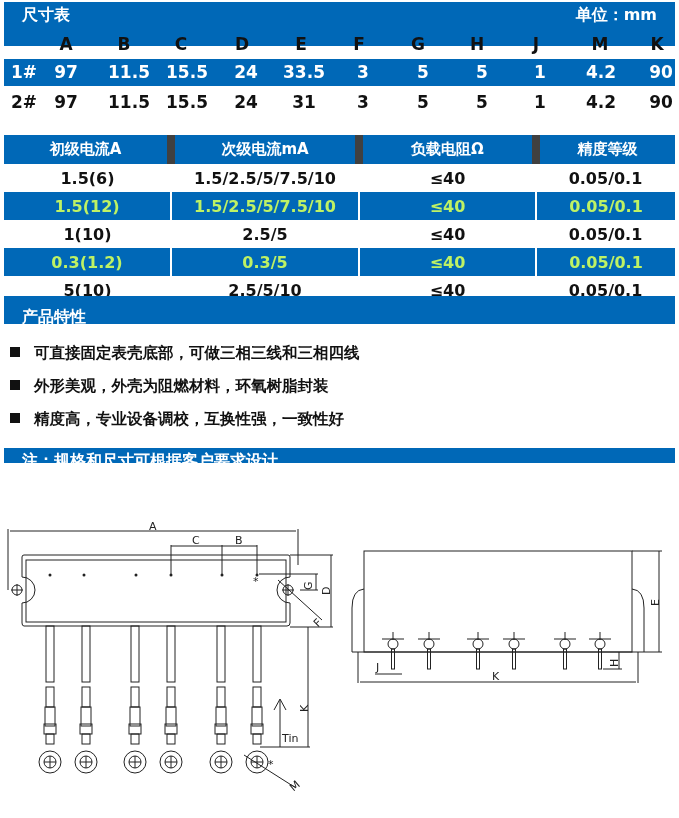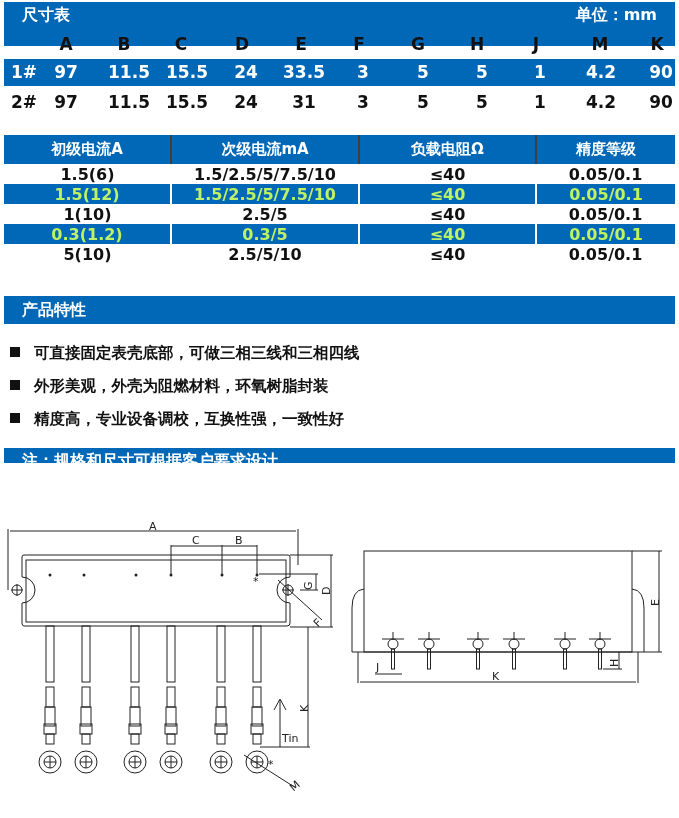--- a/index.html
+++ b/index.html
@@ -5,22 +5,22 @@
     * { box-sizing: border-box; margin: 0; padding: 0; }
     html, body { width: 679px; height: 818px; background: #ffffff; overflow: hidden; }
     body { font-family: "DejaVu Sans", "Liberation Sans", sans-serif; position: relative; color: #111; }
     .bar { position: absolute; left: 4px; width: 671px; background: #0068b7; color: #fff; font-weight: bold; }
     .bar-title { position: absolute; left: 18px; font-size: 16px; }
     .unit { position: absolute; right: 18px; font-size: 16px; }
     .dimrow { position: absolute; left: 4px; width: 671px; height: 27px; font-weight: bold; font-size: 17px; }
     .dimrow.blue { background: #0068b7; color: #fff; }
     .dimrow span { position: absolute; top: 0; line-height: 27px; text-align: center; width: 50px; margin-left: -25px; }
     .spec { position: absolute; left: 4px; width: 671px; border-collapse: collapse; table-layout: fixed; }
-    .spec th, .spec td { height: 20px; text-align: center; font-weight: bold; font-size: 16px; padding: 0; }
-    .spec th { background: #0068b7; color: #fff; border-left: 2px solid #404040; font-size: 15px; height: 29px; }
+    .spec th, .spec td { height: 28px; text-align: center; font-weight: bold; font-size: 16px; padding: 0; }
+    .spec th { background: #0068b7; color: #fff; border-left: 8px solid #404040; font-size: 15px; height: 29px; }
     .spec th:first-child { border-left: none; }
     .spec tr.blue td { background: #0068b7; color: #bef264; border-left: 2px solid #fff; }
     .spec tr.blue td:first-child { border-left: none; }
     .feat { position: absolute; left: 10px; font-size: 15.5px; font-weight: bold; color: #111; }
     .feat .sq { display: inline-block; width: 10px; height: 10px; background: #111; margin-right: 14px; vertical-align: 1px; }
     svg { position: absolute; left: 0; top: 500px; }
     svg .l { stroke: #222; stroke-width: 1; fill: none; }
     svg text { font-family: "DejaVu Sans", sans-serif; font-size: 11px; fill: #222; }
   </style>
 </head>
@@ -116,21 +116,21 @@
   <tr>
     <td>5(10)</td>
     <td>2.5/5/10</td>
     <td>≤40</td>
     <td>0.05/0.1</td>
   </tr>
 </tbody>
   </table>
 
 <div class="bar" style="top:296px;height:28px;">
-  <span class="bar-title" style="top:4px;">产品特性</span>
+  <span class="bar-title" style="top:11px;">产品特性</span>
 </div>
 <div class="feat" style="top:343px;">
   <span class="sq"></span><span>可直接固定表壳底部，可做三相三线和三相四线</span>
 </div>
 <div class="feat" style="top:376px;text-align:right;">
   <span class="sq"></span><span>外形美观，外壳为阻燃材料，环氧树脂封装</span>
 </div>
 <div class="feat" style="top:409px;">
   <span class="sq"></span><span>精度高，专业设备调校，互换性强，一致性好</span>
 </div>

